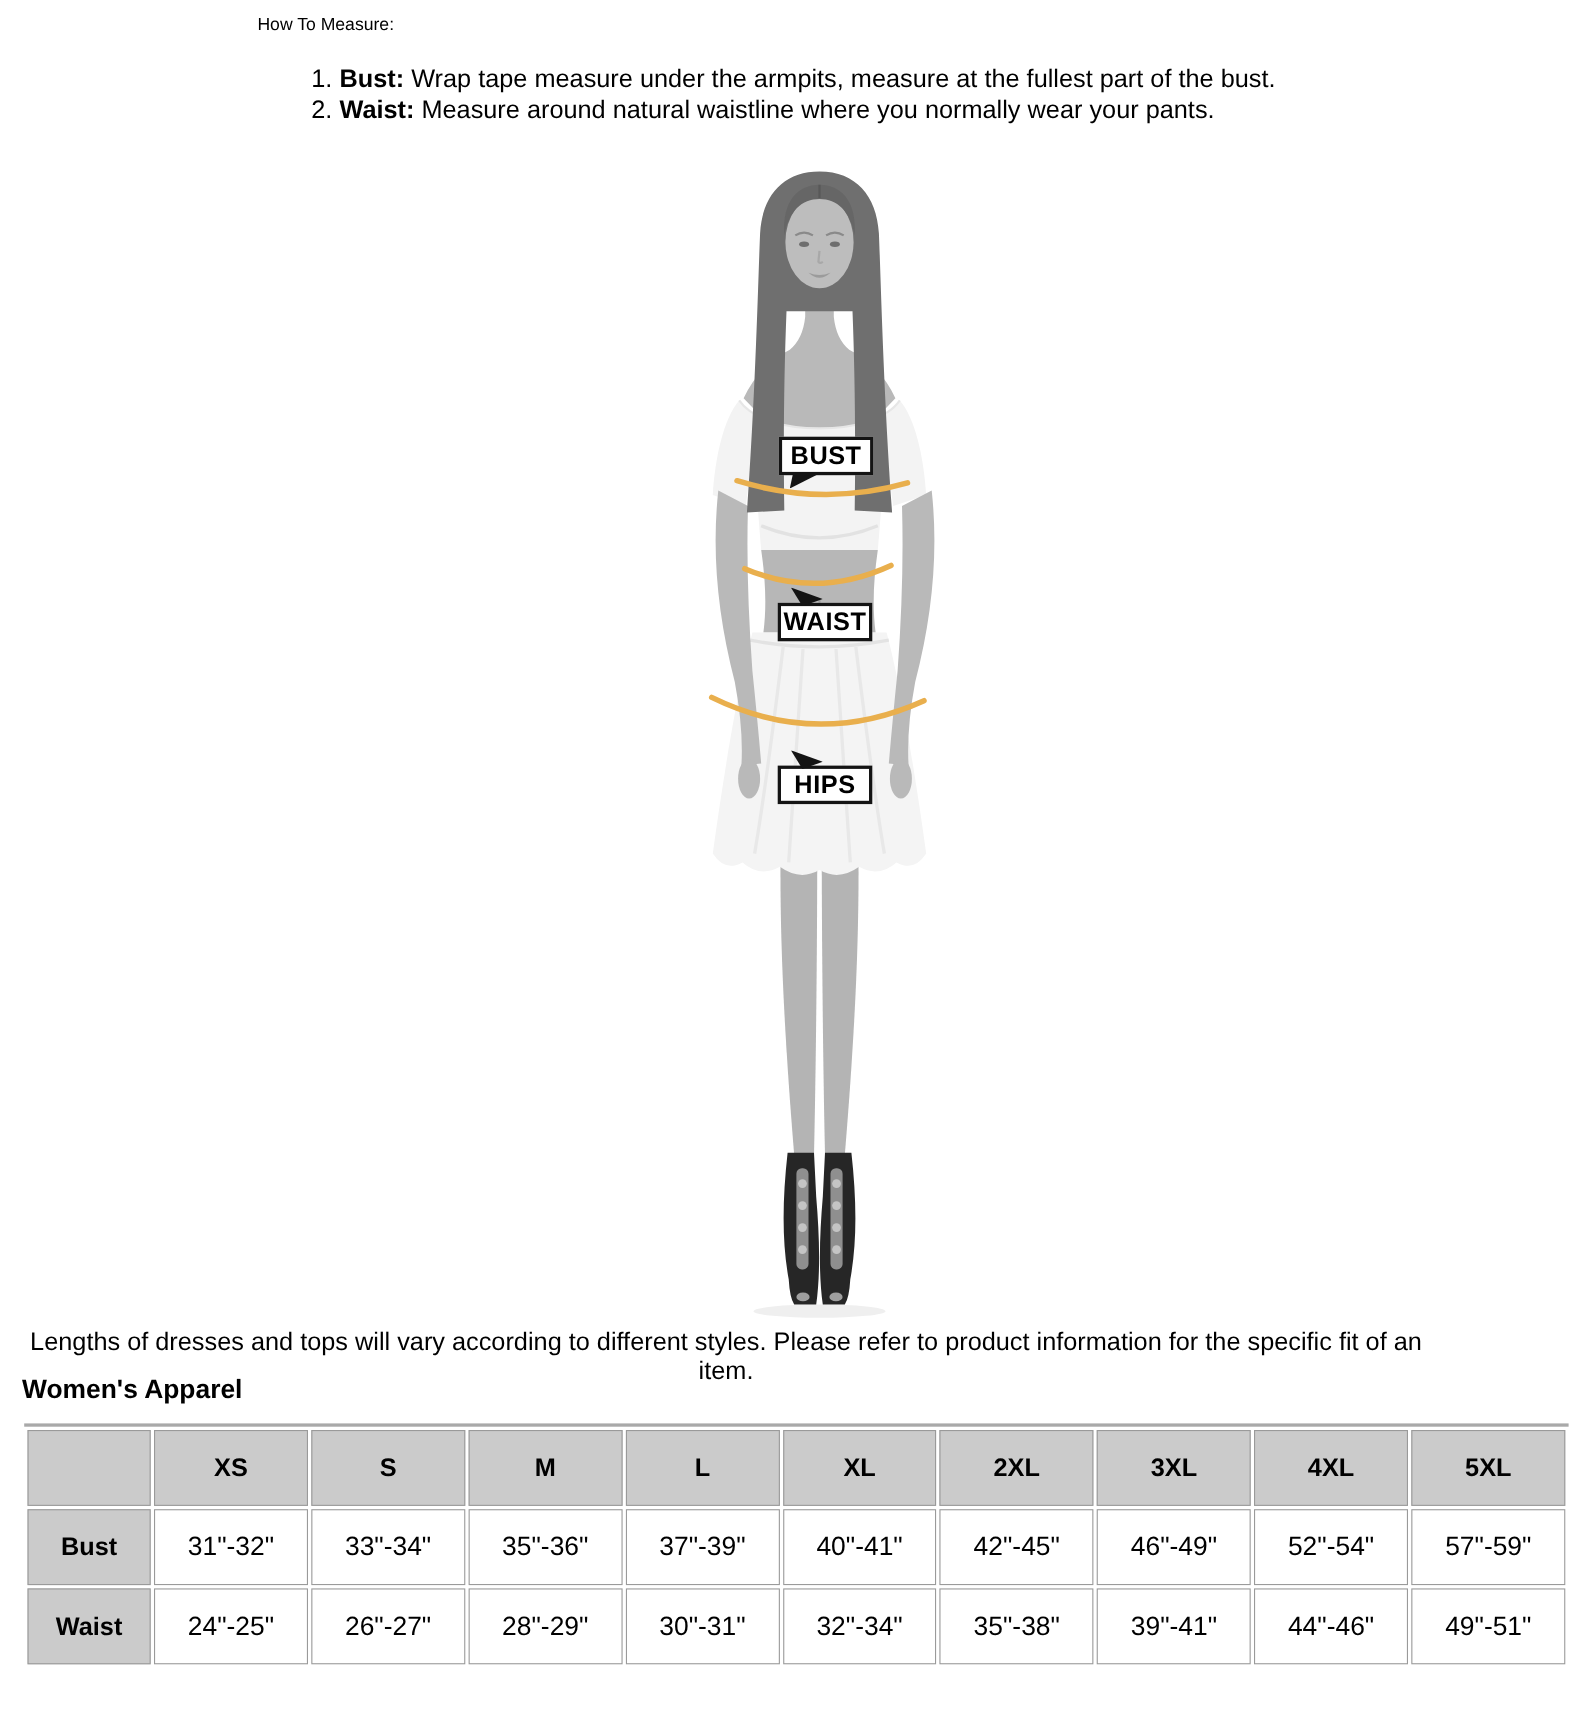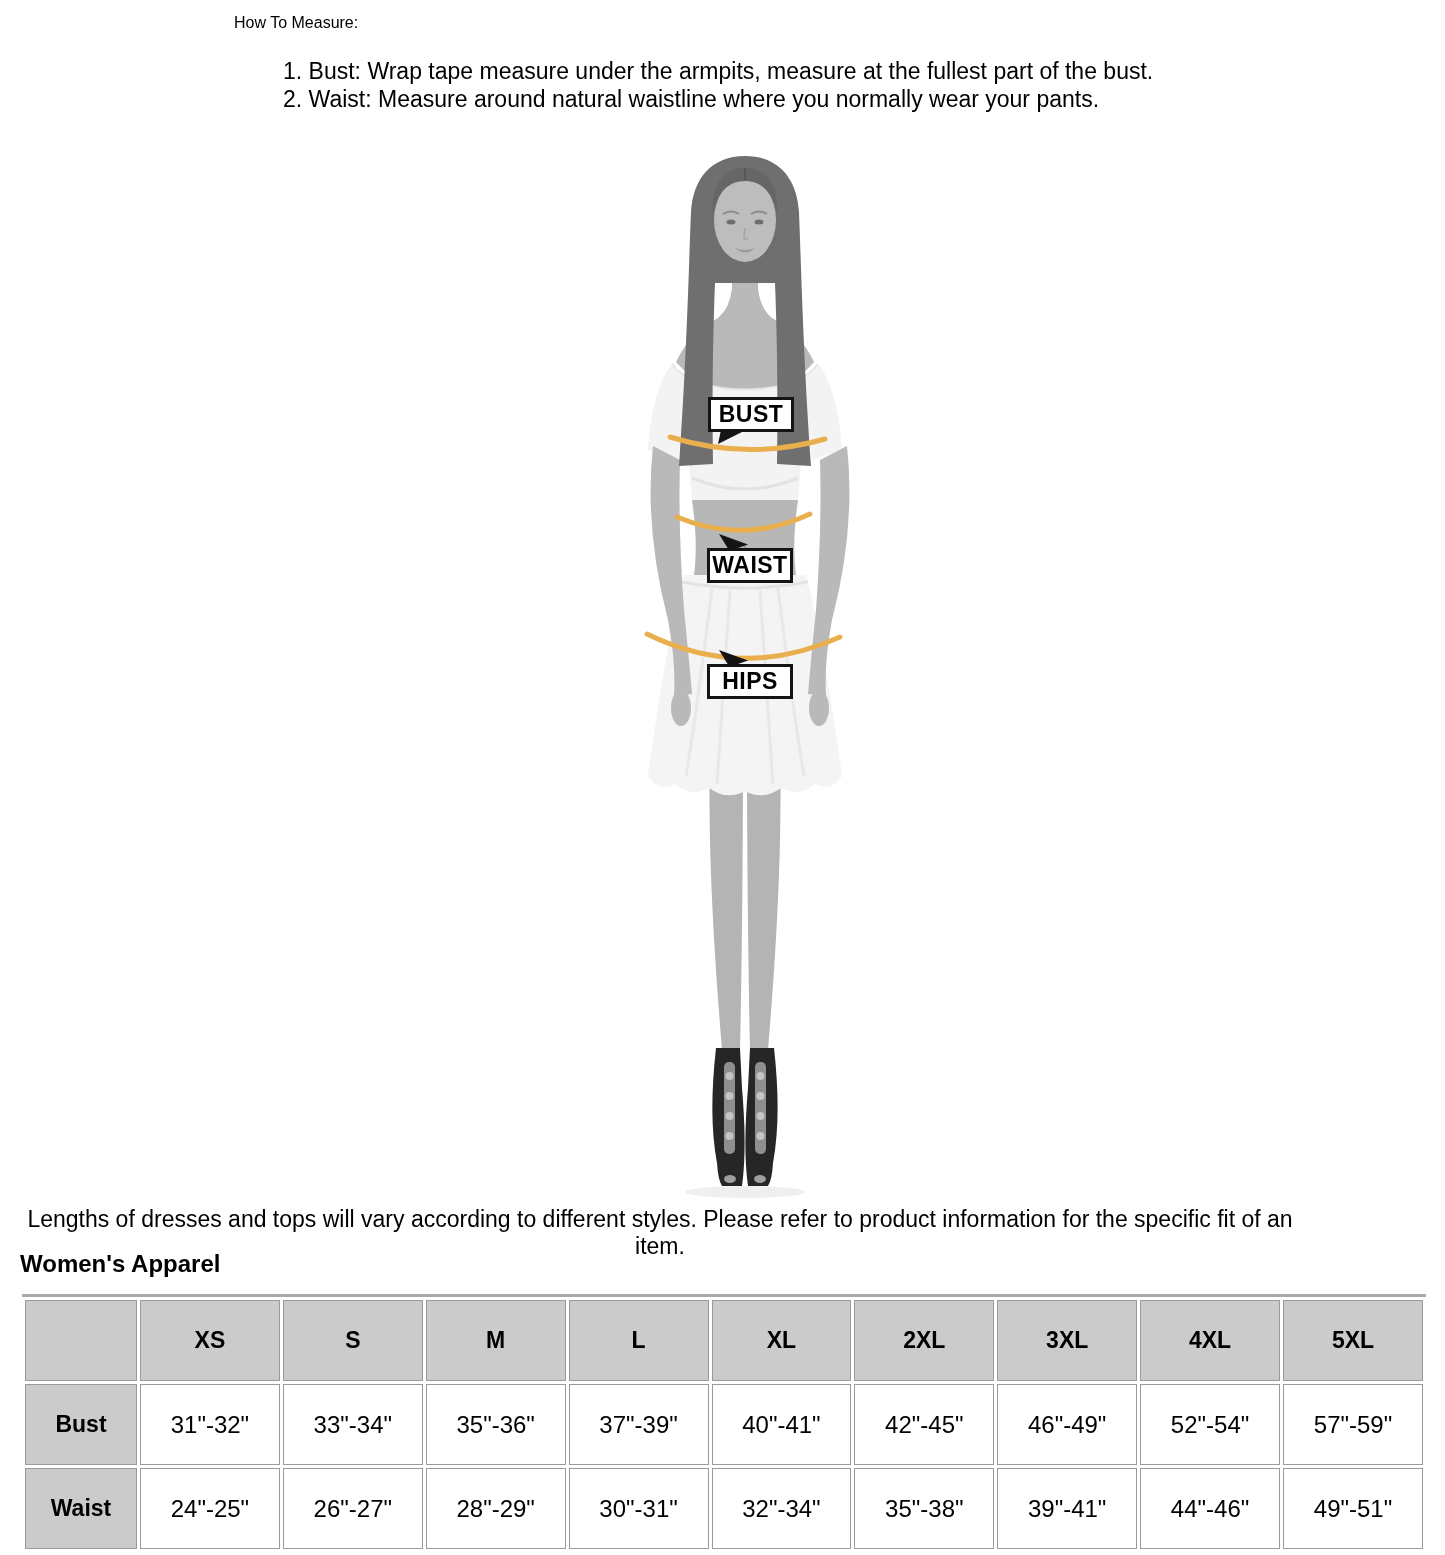--- a/index.html
+++ b/index.html
@@ -5,53 +5,53 @@
   * { margin:0; padding:0; box-sizing:border-box; }
   html,body { background:#fff; }
   body {
     width:1445px; height:1555px; position:relative; overflow:hidden;
     font-family:"Liberation Sans", sans-serif; color:#000;
   }
 
   
   .howto-title { position:absolute; left:234px; top:14px; font-size:16px; }
   .howto-list  { position:absolute; left:283px; top:58px; font-size:23px; line-height:27.5px; }
-  .howto-step b { font-weight:normal;margin-top:23px; }
+  .howto-step b { font-weight:bold;margin-top:23px; }
 
   
   .figure-wrap { position:absolute; left:580px; top:148px; width:340px; height:1052px; }
   .figure-wrap svg { position:absolute; left:0; top:0; }
 
   .measure-label {
     position:absolute; background:#fff; border:3px solid #141414;
     width:86px; height:35px; display:flex; align-items:center; justify-content:center;
     font-weight:bold; font-size:23px; letter-spacing:0.5px; color:#000;
   }
   .tail { position:absolute; background:#141414; }
   .tail-down { left:7px; top:100%; width:27px; height:15px;
                clip-path:polygon(0 100%, 12% 0, 100% 10%); }
   .tail-up   { left:9px; bottom:100%; width:29px; height:17px;
                clip-path:polygon(0 0, 100% 62%, 36% 100%); }
   .label-bust  { left:128px; top:249px; }
   .label-waist { left:127px; top:400px; }
-  .label-hips  { left:127px; top:516px; }
+  .label-hips  { left:127px; top:548px; }
 
   
   .caption { position:absolute; left:0; top:1206px; width:1320px; text-align:center; font-size:23px; }
   .section-title { position:absolute; left:20px; top:1250px; font-size:24px; font-weight:bold; }
 
   
   .size-table {
     position:absolute; left:22px; top:1294px; width:1404px;
     border-collapse:separate; border-spacing:3px; table-layout:fixed;
     border-top:3px solid #a9a9a9;
   }
   .size-table col.first { width:112px; }
   .size-table th, .size-table td {
-    border:1px solid #9a9a9a; text-align:center; vertical-align:middle; height:81px;
+    border:1px solid #9a9a9a; text-align:center; vertical-align:middle; height:69px;
   }
   .size-table th { background:#cbcbcb; font-size:23px; font-weight:bold; }
   .size-table td { background:#ffffff; font-size:24px; font-weight:normal; }
 </style>
 </head>
 <body>
 
 <div class="howto-title">How To Measure:</div>
 <div class="howto-list">
   <div class="howto-step">

